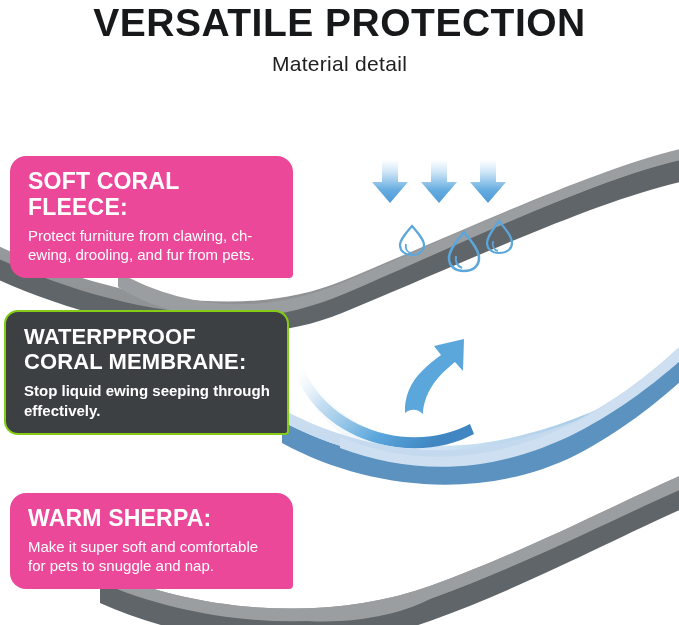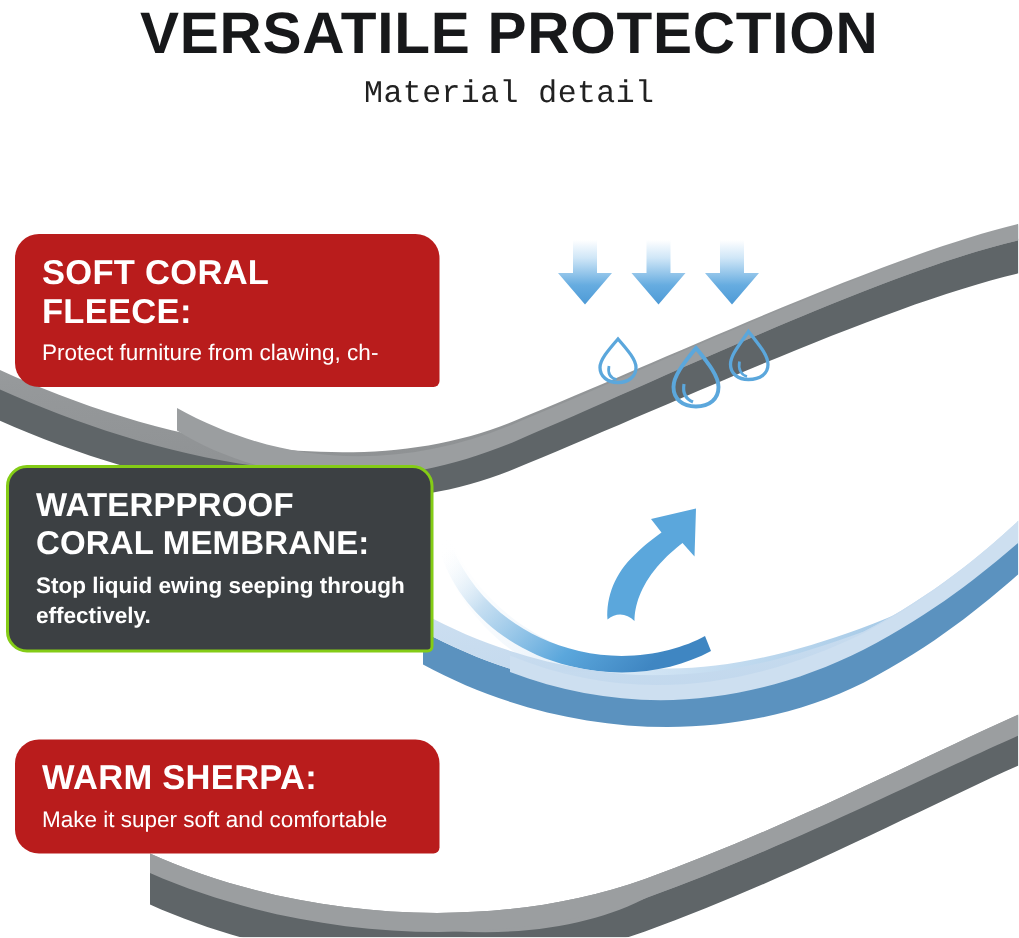--- a/index.html
+++ b/index.html
@@ -34,21 +34,21 @@
     font-size: 39px;
     font-weight: 600;
     letter-spacing: 0.5px;
     color: #17181a;
     line-height: 44px;
     white-space: nowrap;
   }
   .subtitle {
     margin: 0;
     padding-top: 7px;
-    font-family: Liberation Mono, monospace;
+    font-family: Liberation Sans, sans-serif;
     font-size: 21px;
     font-weight: 400;
     letter-spacing: 0.3px;
     color: #212121;
     line-height: 24px;
   }
 
   
   .art {
     position: absolute;
@@ -59,21 +59,21 @@
   }
 
   
   .callout {
     position: absolute;
     box-sizing: border-box;
     border-radius: 16px;
     padding: 13px 16px 13px 18px;
   }
   .callout.gray {
-    background: #b91c1c;
+    background: #ec4899;
     border-radius: 16px 16px 4px 16px;
   }
   .callout.dark {
     background: #3c4043;
     border: 2px solid #84cc16;
     border-radius: 14px 14px 4px 14px;
   }
   .callout-title {
     margin: 0;
     font-family: "Liberation Sans", sans-serif;
@@ -209,34 +209,36 @@
       <path fill="url(#gradFabricTop)" d="M 100,569 C 200,614 330,622 430,586 C 530,550 630,497 689,472 L 689,485 C 630,510 530,562 430,598 C 330,634 200,625 100,580 Z"></path>
       <path fill="#9b9ea0" d="M 230,609 C 320,632 390,620 432,598 C 532,562 630,510 689,485 L 689,473 C 630,498 530,551 430,587 C 350,616 290,618 230,609 Z"></path>
       <path fill="#9b9ea0" d="M 100,569 C 200,614 330,622 430,586 C 530,550 630,497 689,472 L 689,486 C 630,511 530,563 430,599 C 330,635 200,626 100,582 Z"></path>
     </g>
   </svg>
 
   <div id="callout-fleece" class="callout gray">
     <p class="callout-title">SOFT CORAL FLEECE:</p>
     <p class="callout-body">
       <span>Protect furniture from clawing, ch-</span><br>
+      <span>ewing, drooling, and fur from pets.</span>
     </p>
   </div>
 
   <div id="callout-membrane" class="callout dark">
     <p class="callout-title">
       <span>WATERPPROOF</span><br>
       <span>CORAL MEMBRANE:</span>
     </p>
     <p class="callout-body">
       <span>Stop liquid ewing seeping through</span><br>
       <span>effectively.</span>
     </p>
   </div>
 
   <div id="callout-sherpa" class="callout gray">
     <p class="callout-title">WARM SHERPA:</p>
     <p class="callout-body">
       <span>Make it super soft and comfortable</span><br>
+      <span>for pets to snuggle and nap.</span>
     </p>
   </div>
 
 </div>
 
 </body></html>

